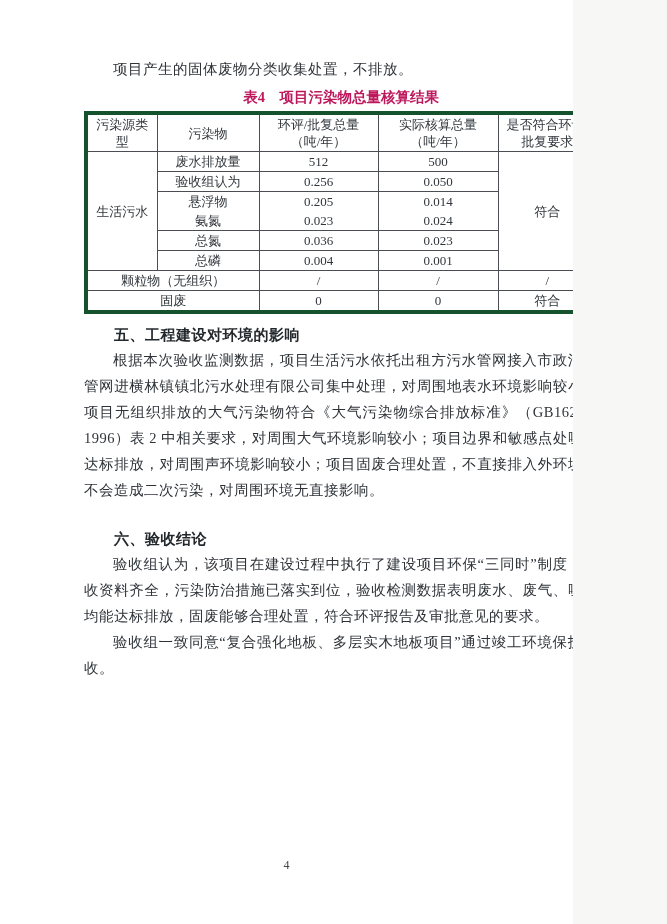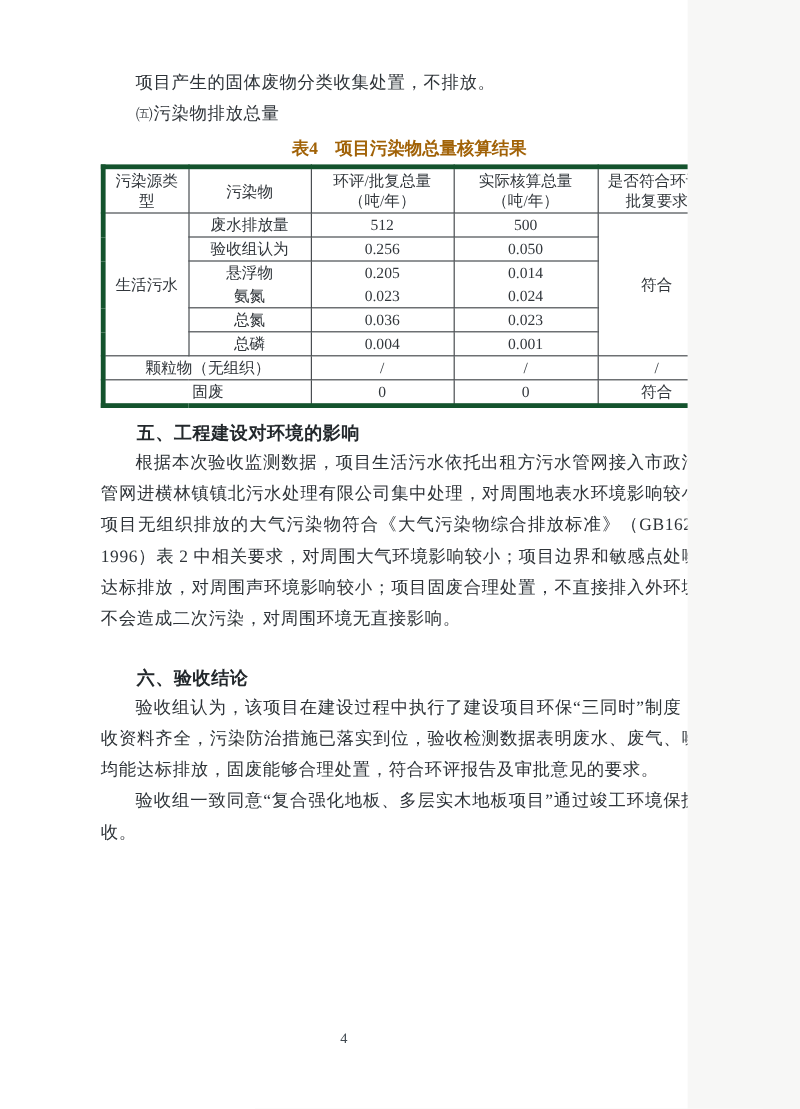--- a/index.html
+++ b/index.html
@@ -28,21 +28,21 @@
     color: #2e3338;
     letter-spacing: 0.5px;
   }
   p.indent { text-indent: 2em; }
 
   .table-title {
     margin: 6px 0 4px 0;
     text-align: center;
     font-weight: bold;
     font-size: 14.5px;
-    color: #a16207;
+    color: #be185d;
   }
   table.data-table {
     border-collapse: collapse;
     width: 512px;
     table-layout: fixed;
     font-size: 13px;
     color: #31363b;
     border: 4px solid #14532d;
   }
   table.data-table td, table.data-table th {
@@ -75,21 +75,20 @@
     color: #3f4850;
   }
 </style>
 </head>
 <body>
 
 <div class="page">
   <div class="content">
 
     <p class="body-text indent">项目产生的固体废物分类收集处置，不排放。</p>
-    <p class="body-text indent">㈤污染物排放总量</p>
 
     <div class="table-title">表4　项目污染物总量核算结果</div>
 
     <table class="data-table">
       <colgroup>
         <col style="width:71px">
         <col style="width:102px">
         <col style="width:119px">
         <col style="width:120px">
         <col style="width:100px">

